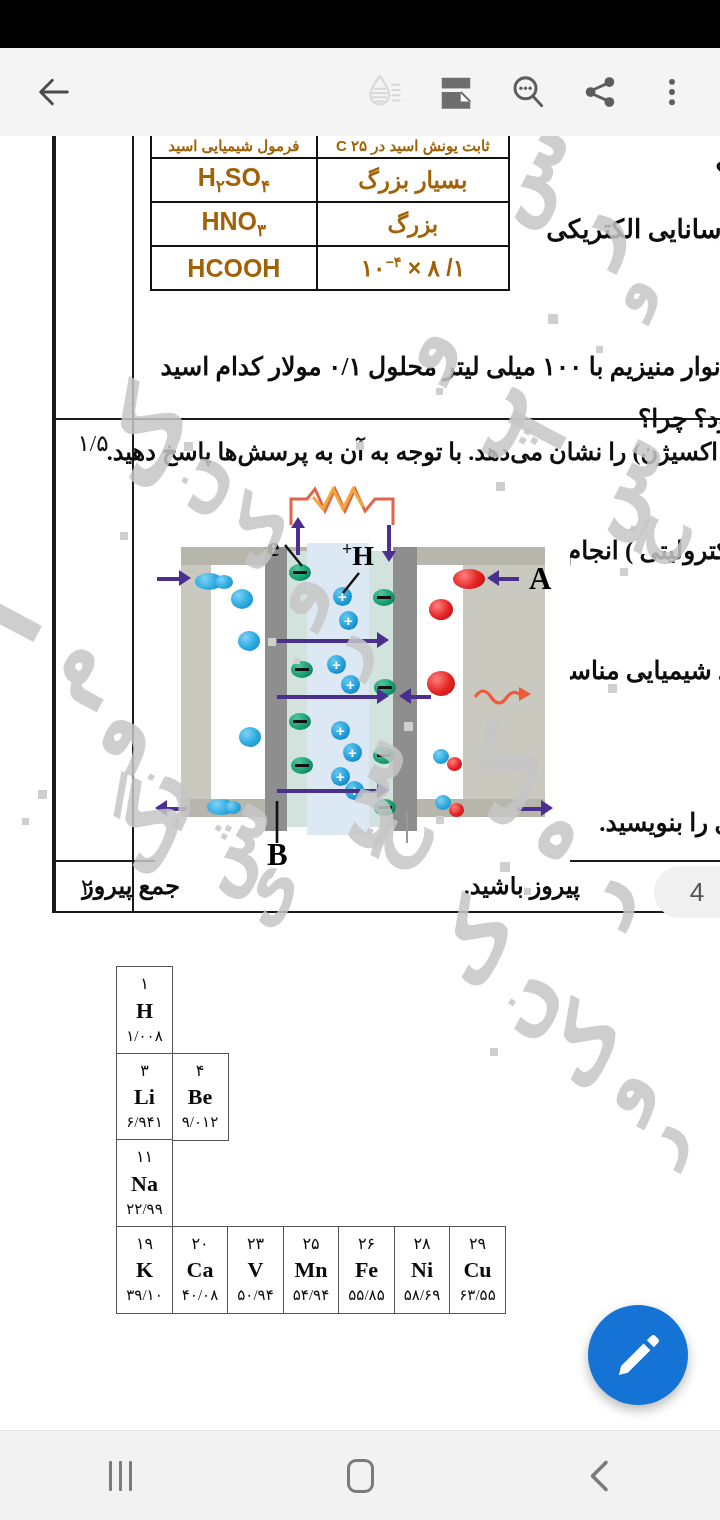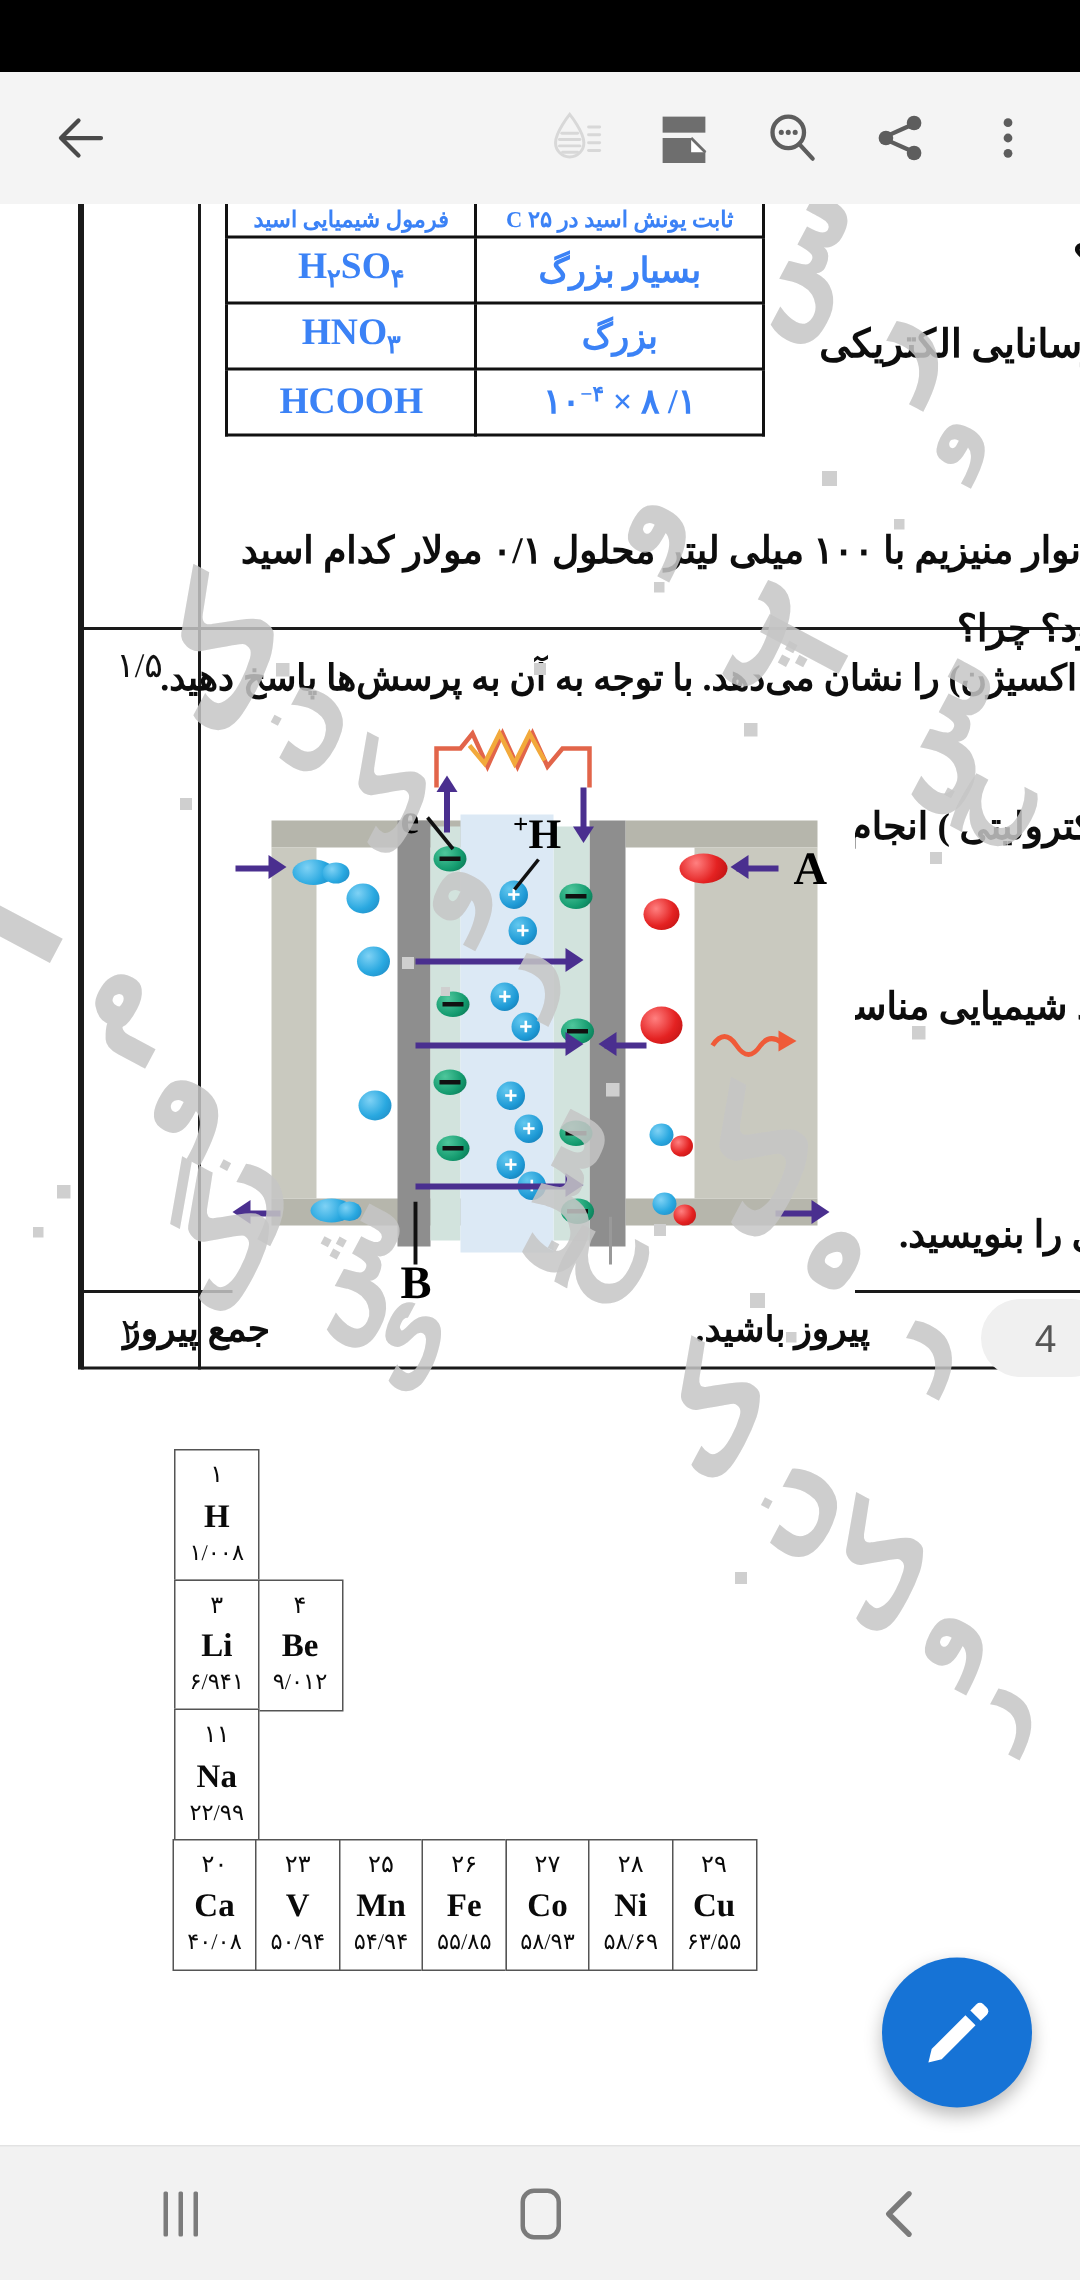--- a/index.html
+++ b/index.html
@@ -52,22 +52,22 @@
     font-family:"Liberation Serif","DejaVu Serif",serif; font-weight:700;
     direction:rtl; text-align:right;
   }
 
   
   .acid-table {
     position:absolute; left:150px; top:-3px; width:360px;
     border:2px solid #111; border-collapse:collapse; background:#fff;
   }
   .acid-table td, .acid-table th {
-    border:2px solid #111; text-align:center; color:#3b82f6;
-    font-family:Liberation Serif, serif;
+    border:2px solid #111; text-align:center; color:#a16207;
+    font-family:Liberation Sans, sans-serif;
   }
   .acid-table th { font-size:15px; font-weight:700; height:24px; padding:0 4px; }
   .acid-table td { font-size:25px; font-weight:700; height:44px; padding:0 6px; }
   .acid-table td.desc { font-size:23px; }
   .sup { font-size:0.62em; vertical-align:super; }
   .sub { font-size:0.68em; vertical-align:sub; }
 
   
   .figure { position:absolute; left:155px; top:345px; width:415px; height:395px; }
   .fig-bg { position:absolute; inset:0; background:#ffffff; }
@@ -404,44 +404,44 @@
           </div>
         </div>
         <div class="pt-row" style="margin-top:-1.5px;">
           <div class="pt-cell">
             <span class="pt-num">۱۱</span>
             <span class="pt-sym">Na</span>
             <span class="pt-mass">۲۲/۹۹</span>
           </div>
         </div>
         <div class="pt-row" style="margin-top:-1.5px;">
+          <div class="pt-cell">
+              <span class="pt-num">۱۹</span>
+              <span class="pt-sym">K</span>
+              <span class="pt-mass">۳۹/۱۰</span>
+            </div>
           <div class="pt-cell" style="margin-left:-1.5px;">
               <span class="pt-num">۲۰</span>
               <span class="pt-sym">Ca</span>
               <span class="pt-mass">۴۰/۰۸</span>
             </div>
           <div class="pt-cell" style="margin-left:-1.5px;">
               <span class="pt-num">۲۳</span>
               <span class="pt-sym">V</span>
               <span class="pt-mass">۵۰/۹۴</span>
             </div>
           <div class="pt-cell" style="margin-left:-1.5px;">
               <span class="pt-num">۲۵</span>
               <span class="pt-sym">Mn</span>
               <span class="pt-mass">۵۴/۹۴</span>
             </div>
           <div class="pt-cell" style="margin-left:-1.5px;">
               <span class="pt-num">۲۶</span>
               <span class="pt-sym">Fe</span>
               <span class="pt-mass">۵۵/۸۵</span>
-            </div>
-          <div class="pt-cell" style="margin-left:-1.5px;">
-              <span class="pt-num">۲۷</span>
-              <span class="pt-sym">Co</span>
-              <span class="pt-mass">۵۸/۹۳</span>
             </div>
           <div class="pt-cell" style="margin-left:-1.5px;">
               <span class="pt-num">۲۸</span>
               <span class="pt-sym">Ni</span>
               <span class="pt-mass">۵۸/۶۹</span>
             </div>
           <div class="pt-cell" style="margin-left:-1.5px;">
               <span class="pt-num">۲۹</span>
               <span class="pt-sym">Cu</span>
               <span class="pt-mass">۶۳/۵۵</span>

